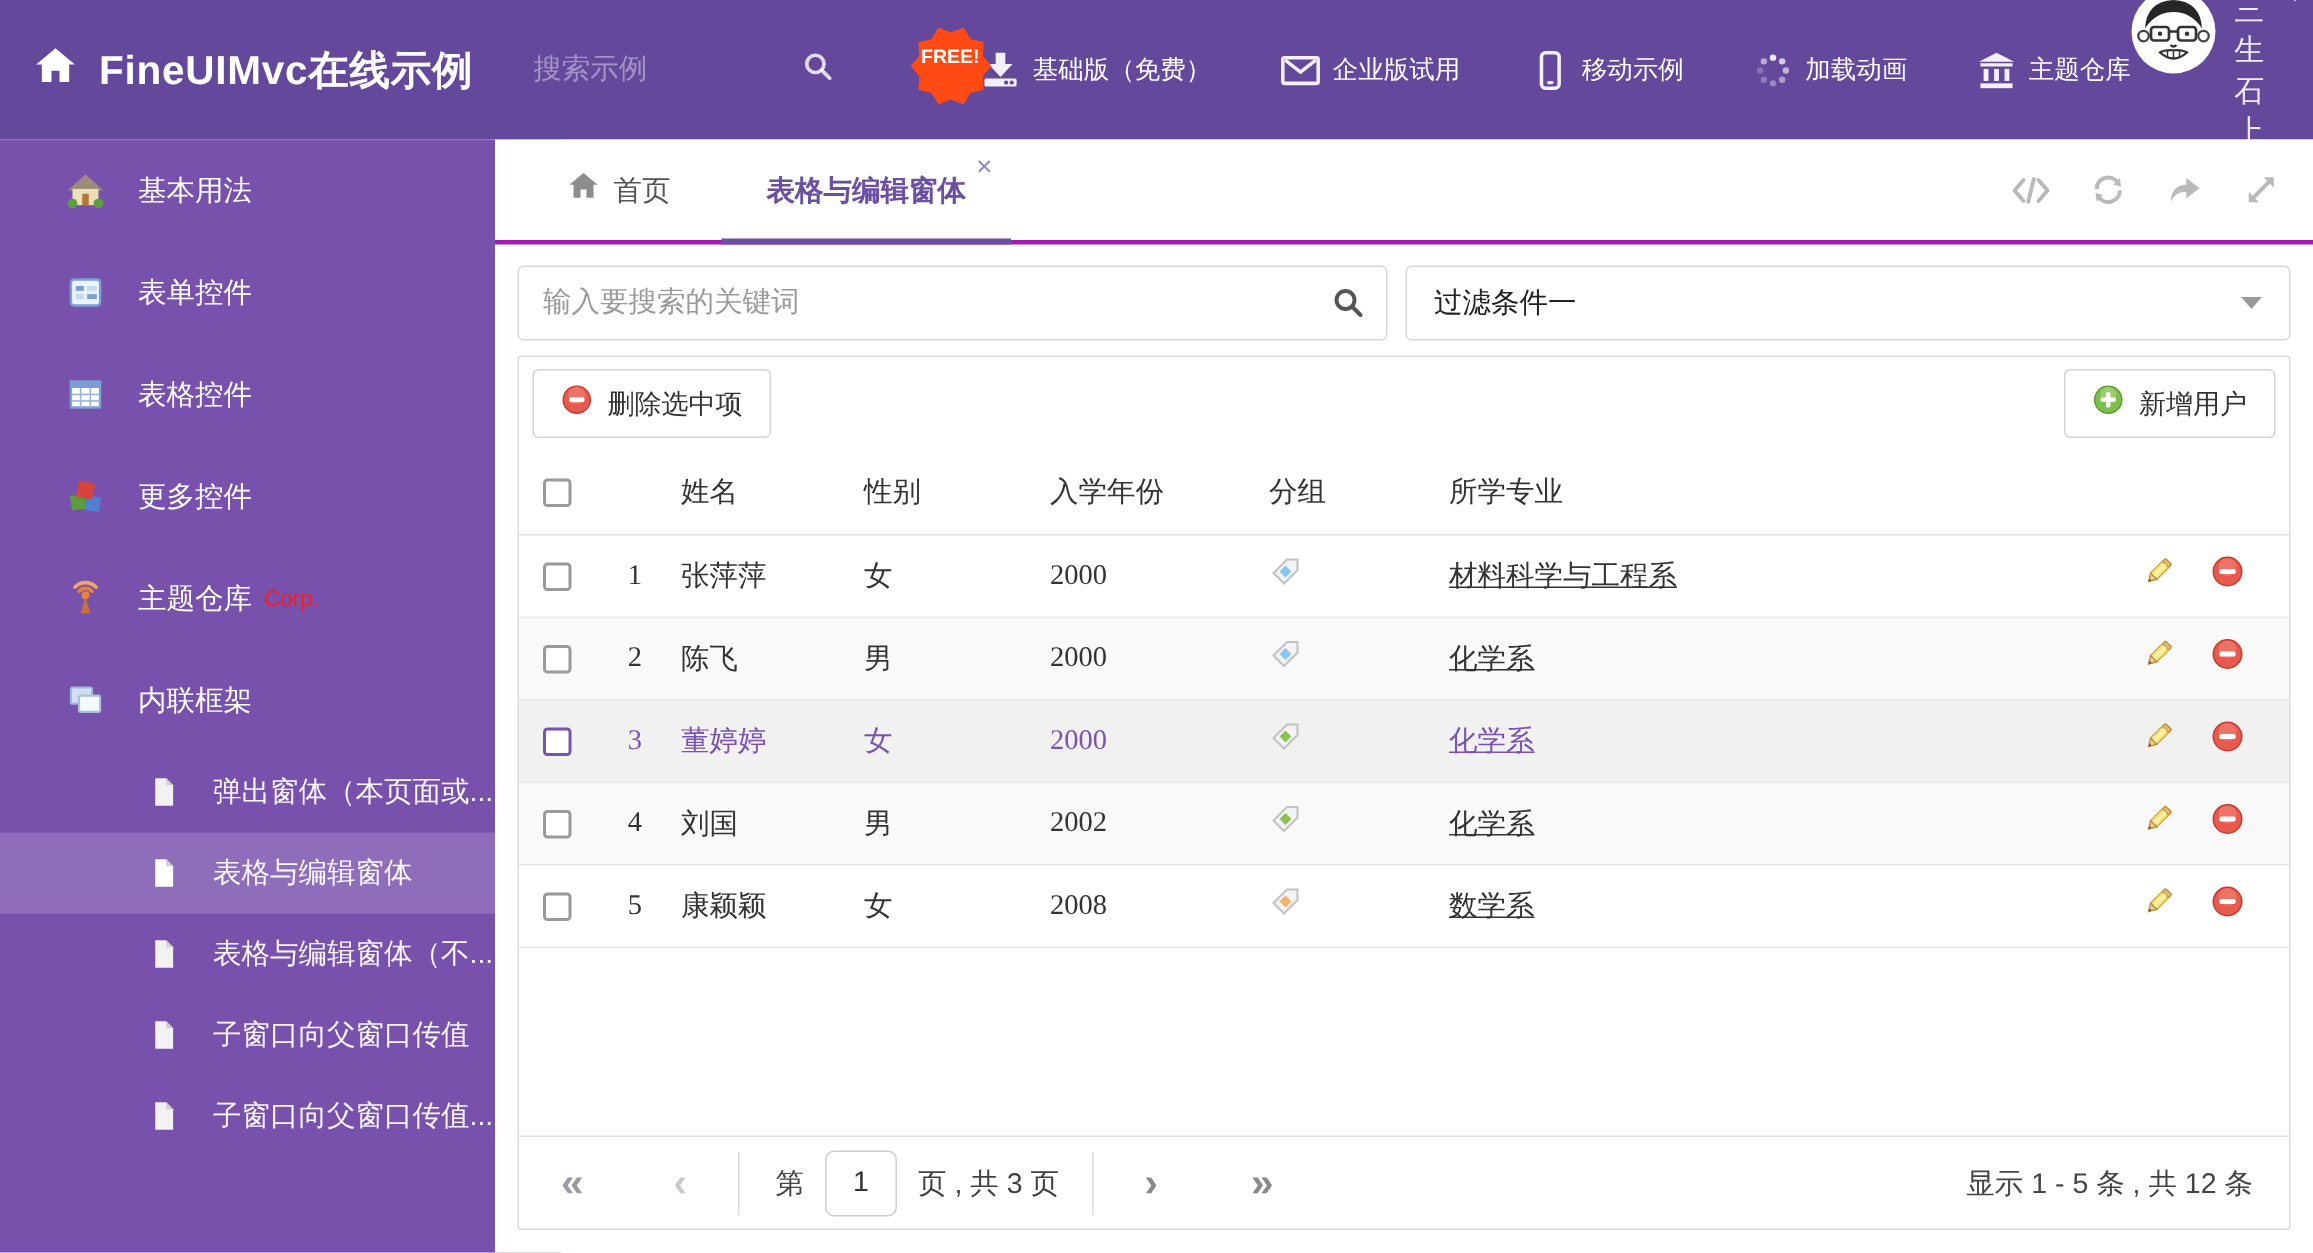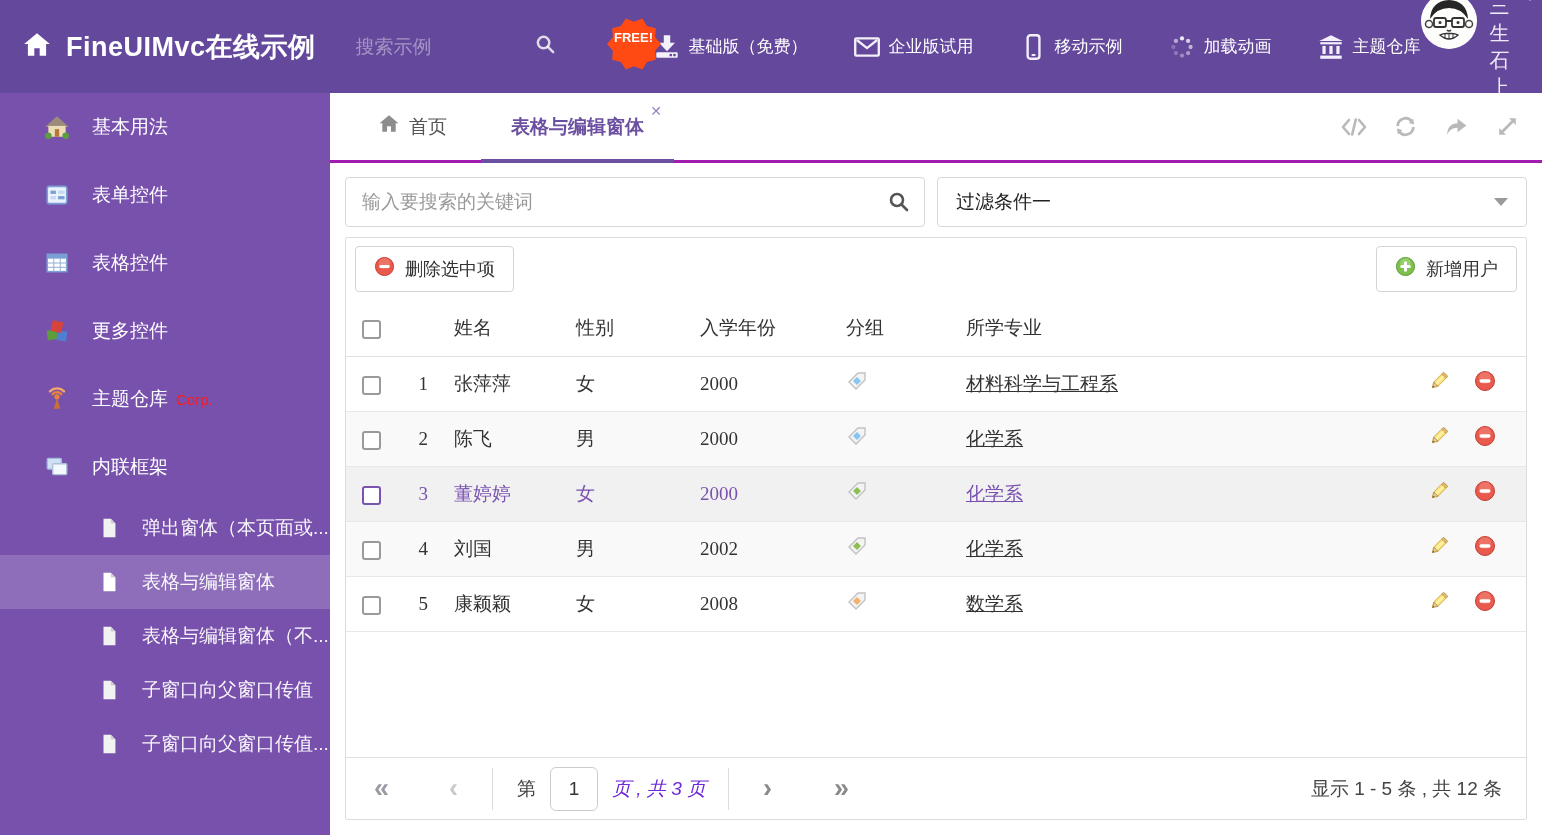--- a/index.html
+++ b/index.html
@@ -102,21 +102,21 @@
   .grid-footer { position:absolute; left:0; right:0; bottom:0; height:62px;
     border-top:1px solid #e0e0e0; display:flex; align-items:center; font-size:19px; color:#555; }
   .pg-chev { font-size:27px; font-weight:bold; cursor:pointer; line-height:1; }
   .pg-first { margin-left:28px; color:#9a9aa4; }
   .pg-prev  { margin-left:60px; color:#c9c9c9; }
   .pg-sep { width:1px; height:42px; background:#dcdcdc; }
   .pg-sep1 { margin-left:34px; }
   .pg-label1 { margin-left:24px; color:#444; }
   .pg-input { margin-left:14px; width:48px; height:44px; border:1px solid #ccc; border-radius:6px;
     text-align:center; font-size:19px; color:#333; font-family:inherit; outline:none; }
-  .pg-label2 { margin-left:14px; color:#6d28d9;font-style:italic; }
+  .pg-label2 { margin-left:14px; color:#404040; }
   .pg-sep2 { margin-left:22px; }
   .pg-next { margin-left:34px; color:#8a8a8a; }
   .pg-last { margin-left:62px; color:#8a8a8a; }
   .pg-summary { margin-left:auto; padding-right:24px; color:#444; }
 </style>
 </head>
 <body>
 
 <div class="app-header">
   <div class="logo-wrap">

